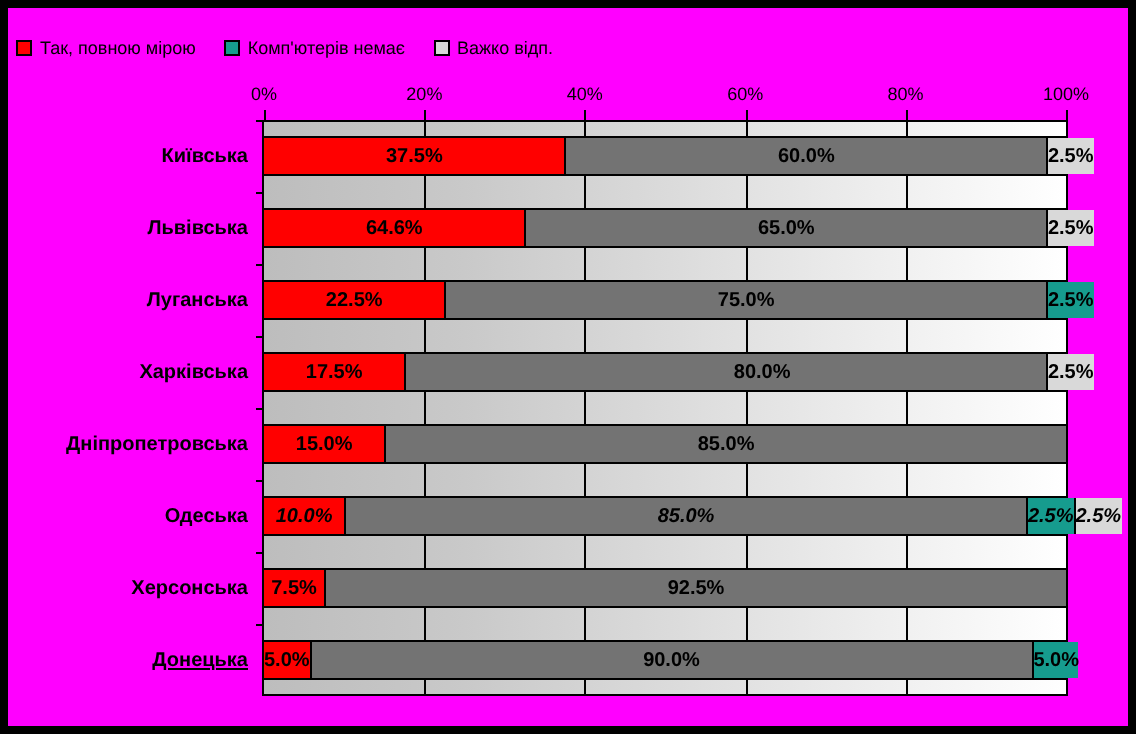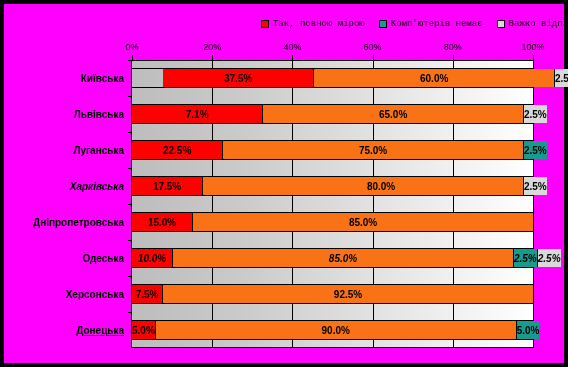--- a/index.html
+++ b/index.html
@@ -27,23 +27,22 @@
 
   
   #legend {
     position: absolute;
     left: 4px;
     top: 10px;
     width: 560px;
     height: 20px;
     display: flex;
     align-items: center;
-    justify-content: flex-end;
+    justify-content: flex-start;
     gap: 14px;
-    font-family: Liberation Mono, monospace;
   }
   .legend-entry {
     display: flex;
     align-items: center;
     gap: 4px;
     white-space: nowrap;
   }
   .legend-swatch {
     width: 8px;
     height: 8px;
@@ -131,21 +130,21 @@
     position: relative;
     height: 100%;
     box-sizing: border-box;
     display: flex;
     align-items: center;
     justify-content: center;
     overflow: visible;
   }
   .seg + .seg { border-left: 1px solid #000000; }
   .seg-yes  { background: #ff0000; }
-  .seg-some { background: #f97316; }
+  .seg-some { background: #737373; }
   .seg-none { background: #169c8e; }
   .seg-hard { background: #d9d9d9; }
 
   .seg-label {
     font-size: 10px;
     font-weight: bold;
     color: #000000;
     white-space: nowrap;
     line-height: 11px;
   }
@@ -218,45 +217,45 @@
       <div class="gridline" style="left: 160.4px;"></div>
       <div class="gridline" style="left: 240.6px;"></div>
       <div class="gridline" style="left: 320.8px;"></div>
       <div class="gridline" style="left: 401px;"></div>
     </div>
 
   <div id="y-labels">
       <div class="y-label" style="top: 0px; height: 36px;">Київська</div>
       <div class="y-label" style="top: 36px; height: 36px;">Львівська</div>
       <div class="y-label" style="top: 72px; height: 36px;">Луганська</div>
-      <div class="y-label" style="top: 108px; height: 36px; font-style: italic;">Харківська</div>
+      <div class="y-label" style="top: 108px; height: 36px;">Харківська</div>
       <div class="y-label" style="top: 144px; height: 36px;">Дніпропетровська</div>
       <div class="y-label" style="top: 180px; height: 36px; margin-left: 40px;">Одеська</div>
       <div class="y-label" style="top: 216px; height: 36px;">Херсонська</div>
       <div class="y-label" style="top: 252px; height: 36px; text-decoration: underline;">Донецька</div>
     </div>
 
   <div id="rows">
       <div class="row" style="top: 0px; height: 36px;">
-        <div class="bar" style="top: 8px; padding-left: 31px;">
+        <div class="bar" style="top: 8px;">
           <div class="seg seg-yes" style="flex: 0 0 150.375px;">
             <span class="seg-label">37.5%</span>
           </div>
           <div class="seg seg-some" style="flex: 0 0 240.6px;">
             <span class="seg-label">60.0%</span>
           </div>
           <div class="seg seg-hard" style="flex: 0 0 10.025px;">
             <span class="seg-label">2.5%</span>
           </div>
         </div>
       </div>
       <div class="row" style="top: 36px; height: 36px;">
         <div class="bar" style="top: 8px;">
           <div class="seg seg-yes" style="flex: 0 0 130.325px;">
-            <span class="seg-label">7.1%</span>
+            <span class="seg-label">64.6%</span>
           </div>
           <div class="seg seg-some" style="flex: 0 0 260.65px;">
             <span class="seg-label">65.0%</span>
           </div>
           <div class="seg seg-hard" style="flex: 0 0 10.025px;">
             <span class="seg-label">2.5%</span>
           </div>
         </div>
       </div>
       <div class="row" style="top: 72px; height: 36px;">

